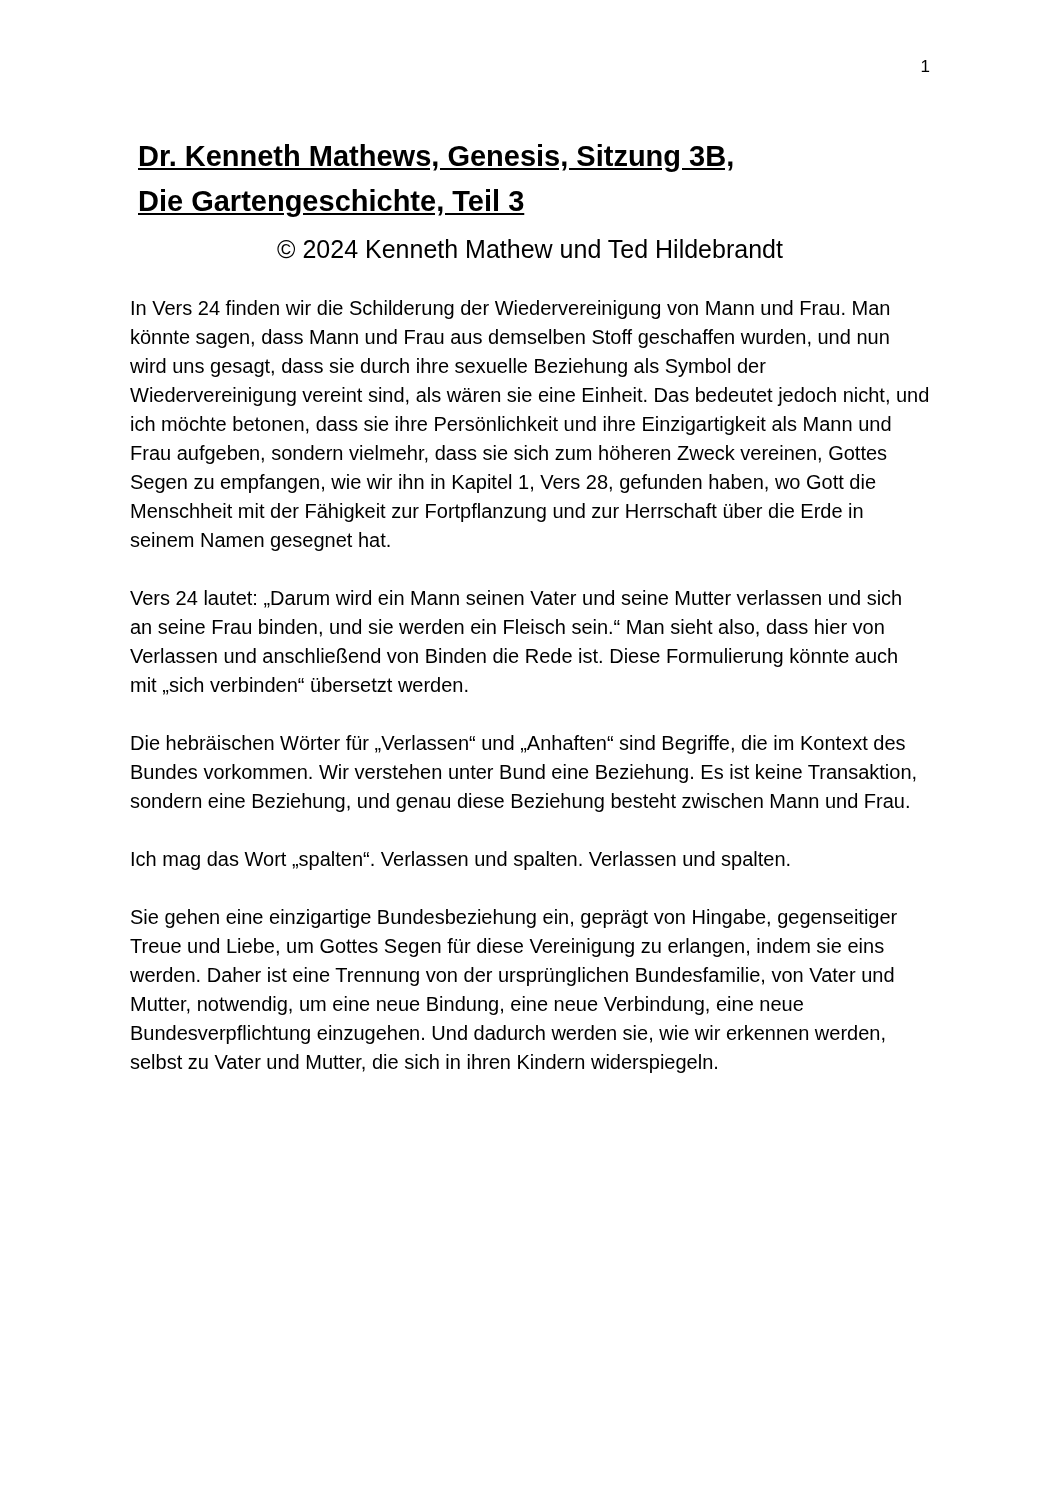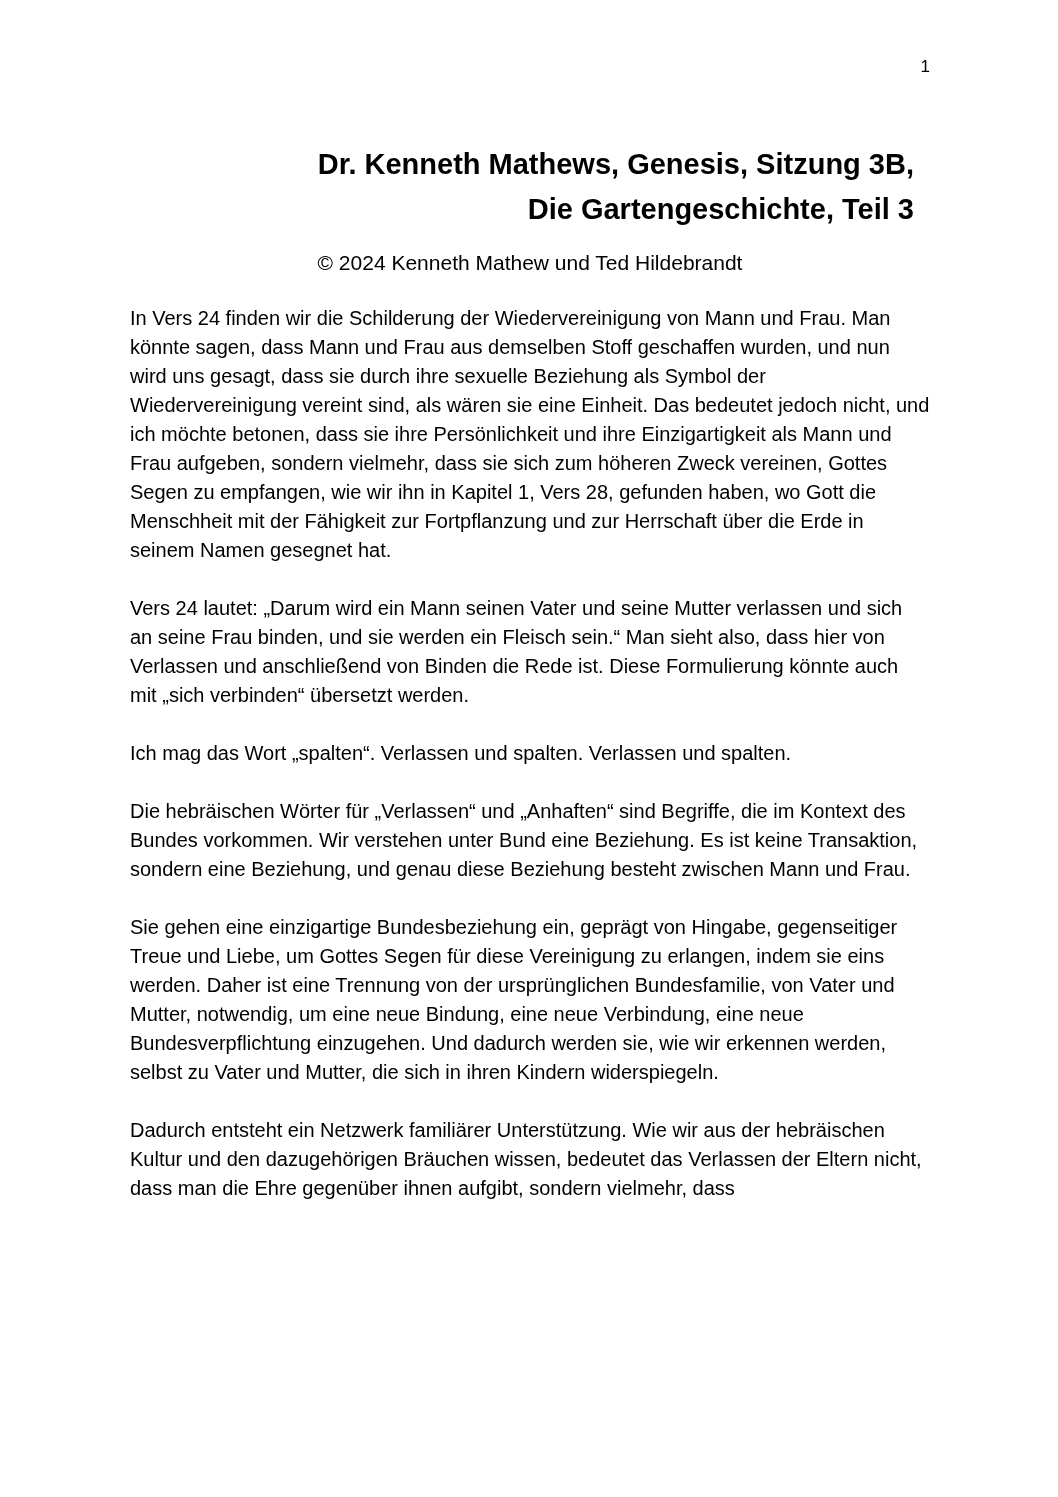--- a/index.html
+++ b/index.html
@@ -22,34 +22,35 @@
     top: 58px;
     right: 128px;
     font-size: 17px;
     line-height: 1;
     color: #000000;
   }
   .content {
     padding: 126px 128px 0 130px;
   }
   .doc-title {
-    margin: 16px;
-    text-align: right;
+    margin: 8px;
+    text-align: left;
     font-size: 29px;
     font-weight: bold;
     line-height: 1.55;
     color: #000000;
+    text-decoration: underline;
   }
   .doc-title .title-line {
     display: block;
   }
   .copyright-line {
     margin: 2px 0 0 0;
     text-align: center;
-    font-size: 21px;
+    font-size: 25px;
     line-height: 1.4;
     font-weight: normal;
     color: #000000;
   }
   .body-text {
     margin-top: 27px;
   }
   p.body-para {
     margin: 0 0 29px 0;
     font-size: 20px;
@@ -70,20 +71,19 @@
     <h1 class="doc-title">
       <span class="title-line">Dr. Kenneth Mathews, Genesis, Sitzung 3B,</span>
       <span class="title-line">Die Gartengeschichte, Teil 3</span>
     </h1>
 
     <p class="copyright-line">© 2024 Kenneth Mathew und Ted Hildebrandt</p>
 
     <div class="body-text">
       <p class="body-para">In Vers 24 finden wir die Schilderung der Wiedervereinigung von Mann und Frau. Man könnte sagen, dass Mann und Frau aus demselben Stoff geschaffen wurden, und nun wird uns gesagt, dass sie durch ihre sexuelle Beziehung als Symbol der Wiedervereinigung vereint sind, als wären sie eine Einheit. Das bedeutet jedoch nicht, und ich möchte betonen, dass sie ihre Persönlichkeit und ihre Einzigartigkeit als Mann und Frau aufgeben, sondern vielmehr, dass sie sich zum höheren Zweck vereinen, Gottes Segen zu empfangen, wie wir ihn in Kapitel 1, Vers 28, gefunden haben, wo Gott die Menschheit mit der Fähigkeit zur Fortpflanzung und zur Herrschaft über die Erde in seinem Namen gesegnet hat.</p>
       <p class="body-para">Vers 24 lautet: „Darum wird ein Mann seinen Vater und seine Mutter verlassen und sich an seine Frau binden, und sie werden ein Fleisch sein.“ Man sieht also, dass hier von Verlassen und anschließend von Binden die Rede ist. Diese Formulierung könnte auch mit „sich verbinden“ übersetzt werden.</p>
+      <p class="body-para">Die hebräischen Wörter für „Verlassen“ und „Anhaften“ sind Begriffe, die im Kontext des Bundes vorkommen. Wir verstehen unter Bund eine Beziehung. Es ist keine Transaktion, sondern eine Beziehung, und genau diese Beziehung besteht zwischen Mann und Frau.</p>
       <p class="body-para">Ich mag das Wort „spalten“. Verlassen und spalten. Verlassen und spalten.</p>
-      <p class="body-para">Die hebräischen Wörter für „Verlassen“ und „Anhaften“ sind Begriffe, die im Kontext des Bundes vorkommen. Wir verstehen unter Bund eine Beziehung. Es ist keine Transaktion, sondern eine Beziehung, und genau diese Beziehung besteht zwischen Mann und Frau.</p>
       <p class="body-para">Sie gehen eine einzigartige Bundesbeziehung ein, geprägt von Hingabe, gegenseitiger Treue und Liebe, um Gottes Segen für diese Vereinigung zu erlangen, indem sie eins werden. Daher ist eine Trennung von der ursprünglichen Bundesfamilie, von Vater und Mutter, notwendig, um eine neue Bindung, eine neue Verbindung, eine neue Bundesverpflichtung einzugehen. Und dadurch werden sie, wie wir erkennen werden, selbst zu Vater und Mutter, die sich in ihren Kindern widerspiegeln.</p>
-      <p class="body-para">Dadurch entsteht ein Netzwerk familiärer Unterstützung. Wie wir aus der hebräischen Kultur und den dazugehörigen Bräuchen wissen, bedeutet das Verlassen der Eltern nicht, dass man die Ehre gegenüber ihnen aufgibt, sondern vielmehr, dass</p>
     </div>
 
   </div>
 </div>
 
 </body></html>

